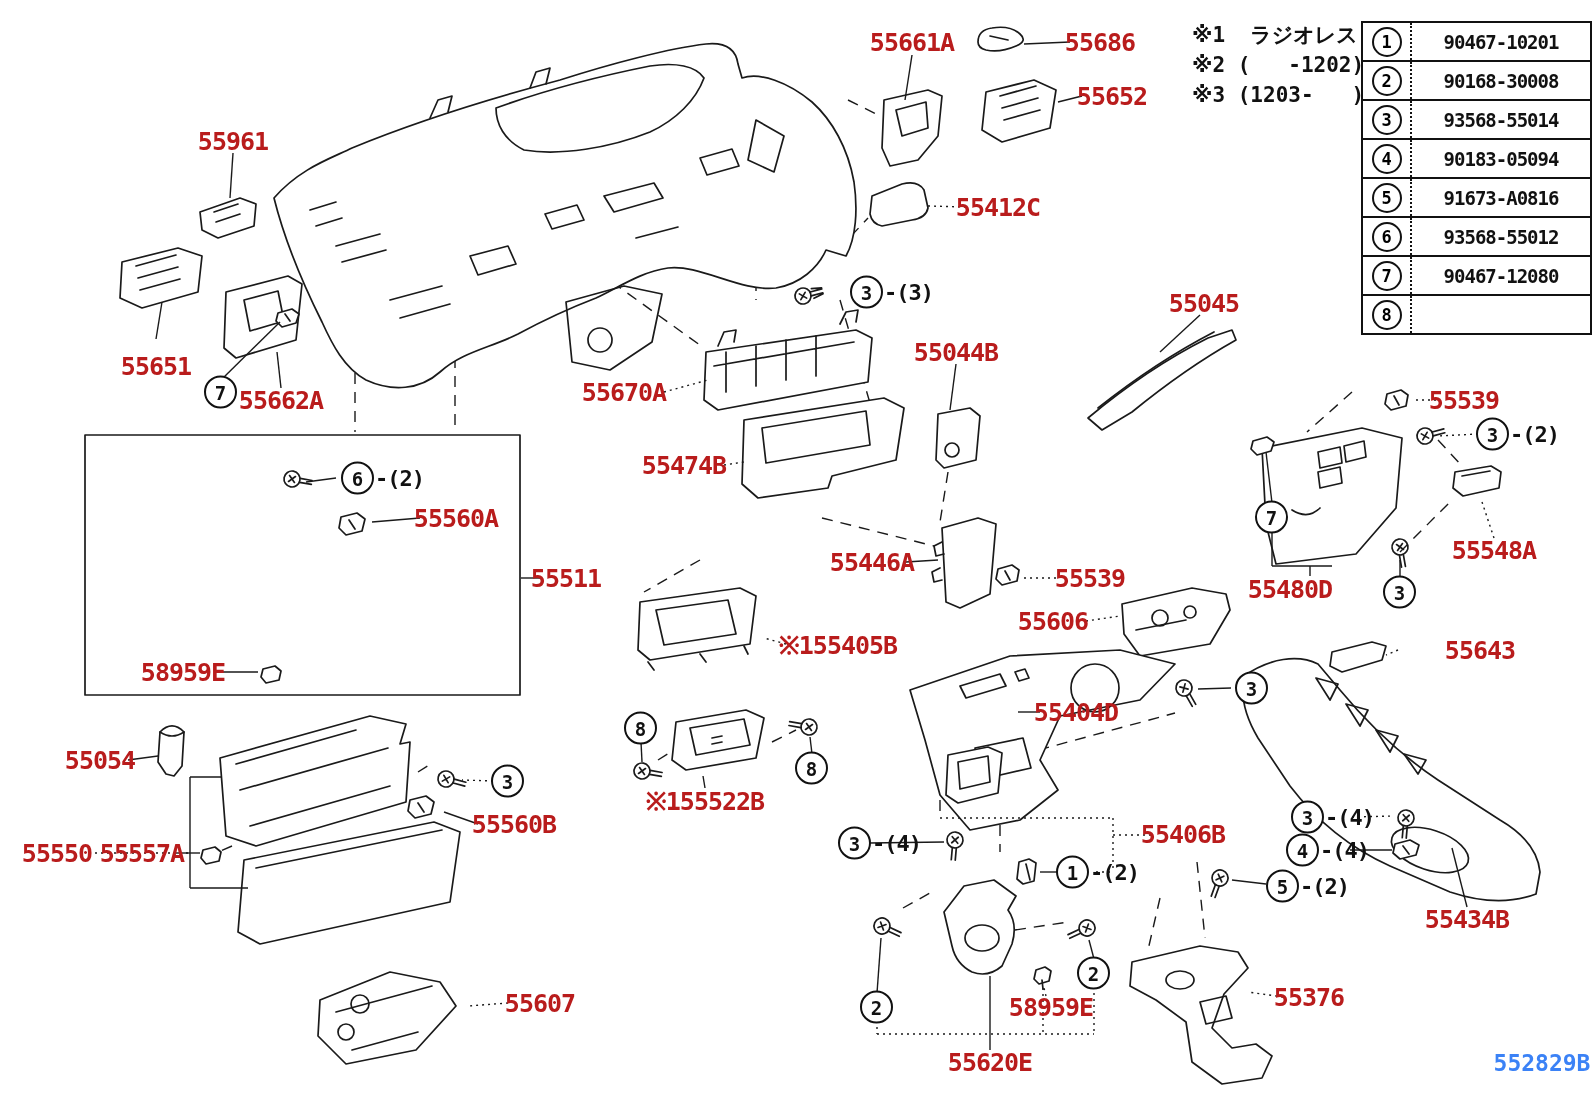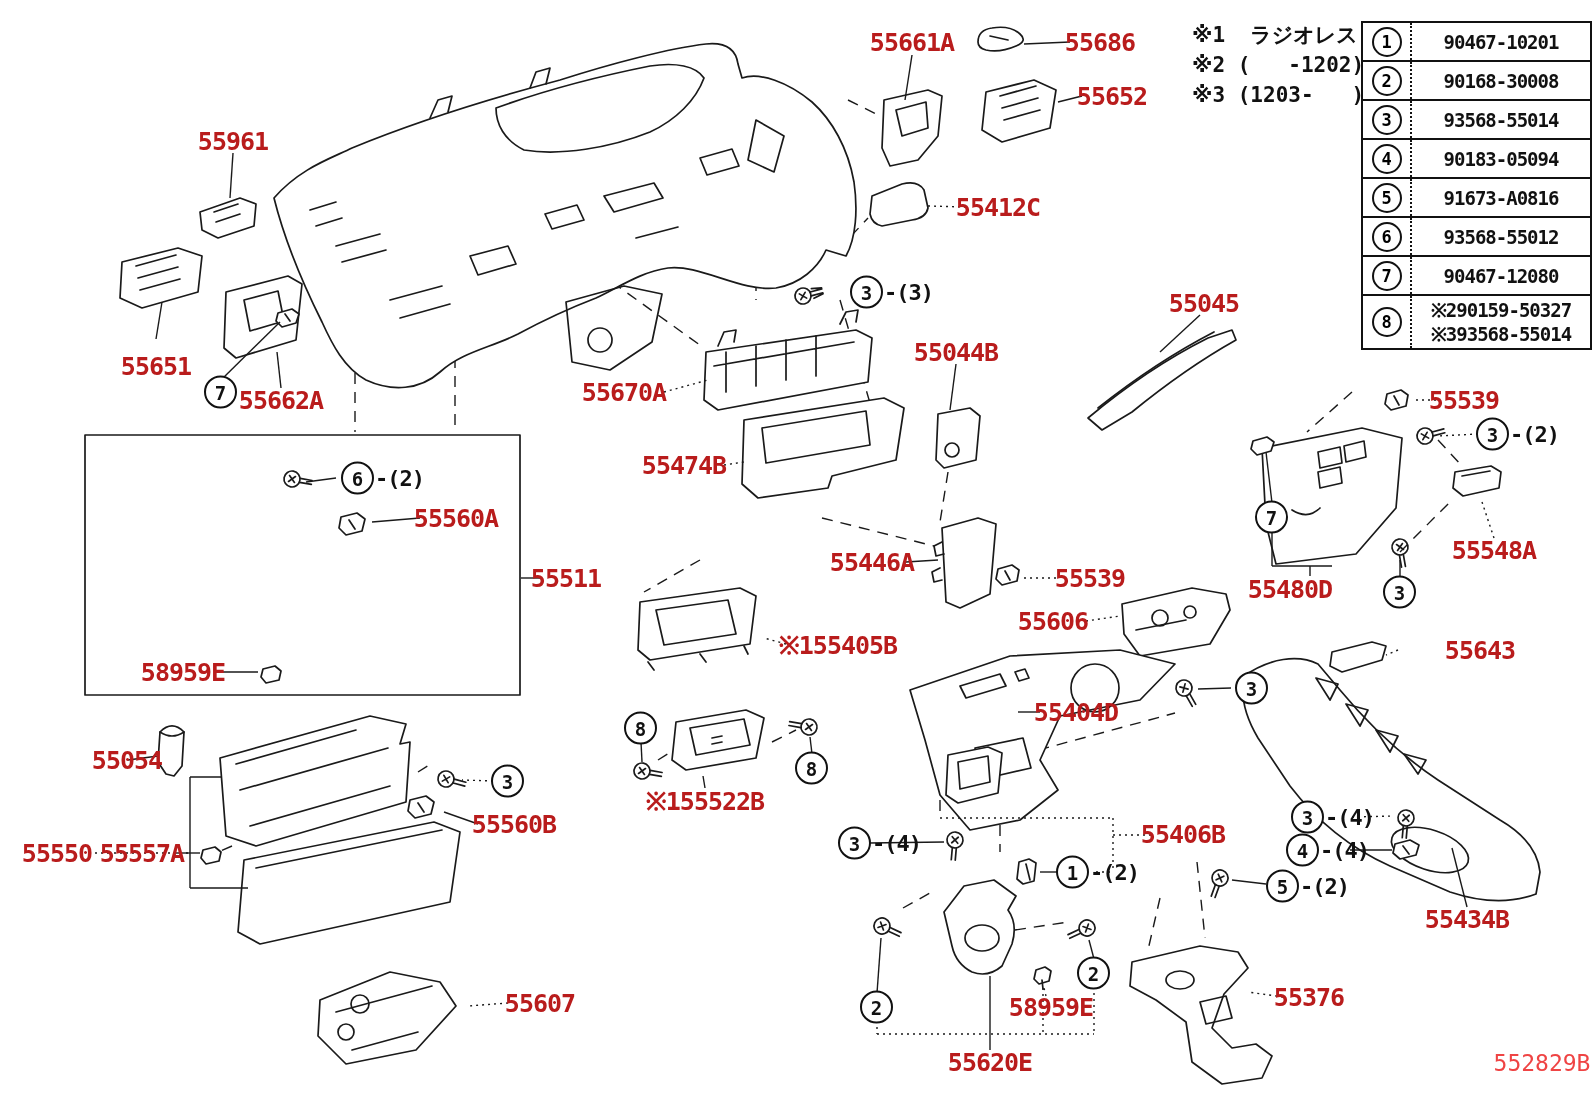--- a/index.html
+++ b/index.html
@@ -22,21 +22,21 @@
   #fastener-table{position:absolute;left:1361px;top:21px;width:227px;border:2.5px solid #111;background:#fff;}
   .trow{display:flex;border-bottom:2px solid #111;align-items:center;}
   .trow:last-child{border-bottom:none;}
   .tref{width:47px;min-height:37px;display:flex;align-items:center;justify-content:center;
         border-right:2px dotted #111;align-self:stretch;}
   .tref .co-circle{width:26px;height:26px;font-size:17px;border-width:2px;}
   .tpart{flex:1;display:flex;flex-direction:column;justify-content:center;align-items:center;
          font-size:19px;font-weight:700;letter-spacing:-1px;color:#111;padding:2px 0;min-height:33px;}
   .tpart span{line-height:24px;white-space:nowrap;}
   #diagram-code{position:absolute;left:1542px;top:1063px;transform:translate(-50%,-50%);
-                font-size:23px;font-weight:400;color:#ef4444;letter-spacing:0;}
+                font-size:23px;font-weight:700;color:#3b82f6;letter-spacing:0;}
 </style>
 </head>
 <body>
 
 <div id="stage">
 
 <svg width="1592" height="1099" viewBox="0 0 1592 1099">
 
   <g>
     <path class="dash" d="M355,183 L355,432"></path>
@@ -415,24 +415,20 @@
       <span class="co-circle">7</span>
     </div>
     <div class="tpart">
           <span>90467-12080</span>
         </div>
   </div>
       <div class="trow">
     <div class="tref">
       <span class="co-circle">8</span>
     </div>
-    <div class="tpart">
-          <span>※290159-50327</span>
-          <span>※393568-55014</span>
-        </div>
   </div>
     </div>
 
 <div>
       <div class="plabel" style="left: 912px; top: 42px;">55661A</div>
       <div class="plabel" style="left: 1100px; top: 42px;">55686</div>
       <div class="plabel" style="left: 1112px; top: 96px;">55652</div>
       <div class="plabel" style="left: 233px; top: 141px;">55961</div>
       <div class="plabel" style="left: 998px; top: 207px;">55412C</div>
       <div class="plabel" style="left: 156px; top: 366px;">55651</div>
@@ -448,21 +444,21 @@
       <div class="plabel" style="left: 566px; top: 578px;">55511</div>
       <div class="plabel" style="left: 183px; top: 672px;">58959E</div>
       <div class="plabel" style="left: 872px; top: 562px;">55446A</div>
       <div class="plabel" style="left: 1090px; top: 578px;">55539</div>
       <div class="plabel" style="left: 1053px; top: 621px;">55606</div>
       <div class="plabel" style="left: 838px; top: 644px;">※155405B</div>
       <div class="plabel" style="left: 1076px; top: 712px;">55404D</div>
       <div class="plabel" style="left: 1480px; top: 650px;">55643</div>
       <div class="plabel" style="left: 705px; top: 800px;">※155522B</div>
       <div class="plabel" style="left: 514px; top: 824px;">55560B</div>
-      <div class="plabel" style="left: 100px; top: 760px; margin-left: 27px;">55054</div>
+      <div class="plabel" style="left: 100px; top: 760px;">55054</div>
       <div class="plabel" style="left: 57px; top: 853px;">55550</div>
       <div class="plabel" style="left: 142px; top: 853px;">55557A</div>
       <div class="plabel" style="left: 1183px; top: 834px;">55406B</div>
       <div class="plabel" style="left: 1467px; top: 919px;">55434B</div>
       <div class="plabel" style="left: 540px; top: 1003px;">55607</div>
       <div class="plabel" style="left: 1051px; top: 1007px;">58959E</div>
       <div class="plabel" style="left: 990px; top: 1062px;">55620E</div>
       <div class="plabel" style="left: 1309px; top: 997px;">55376</div>
     </div>
 <div>

